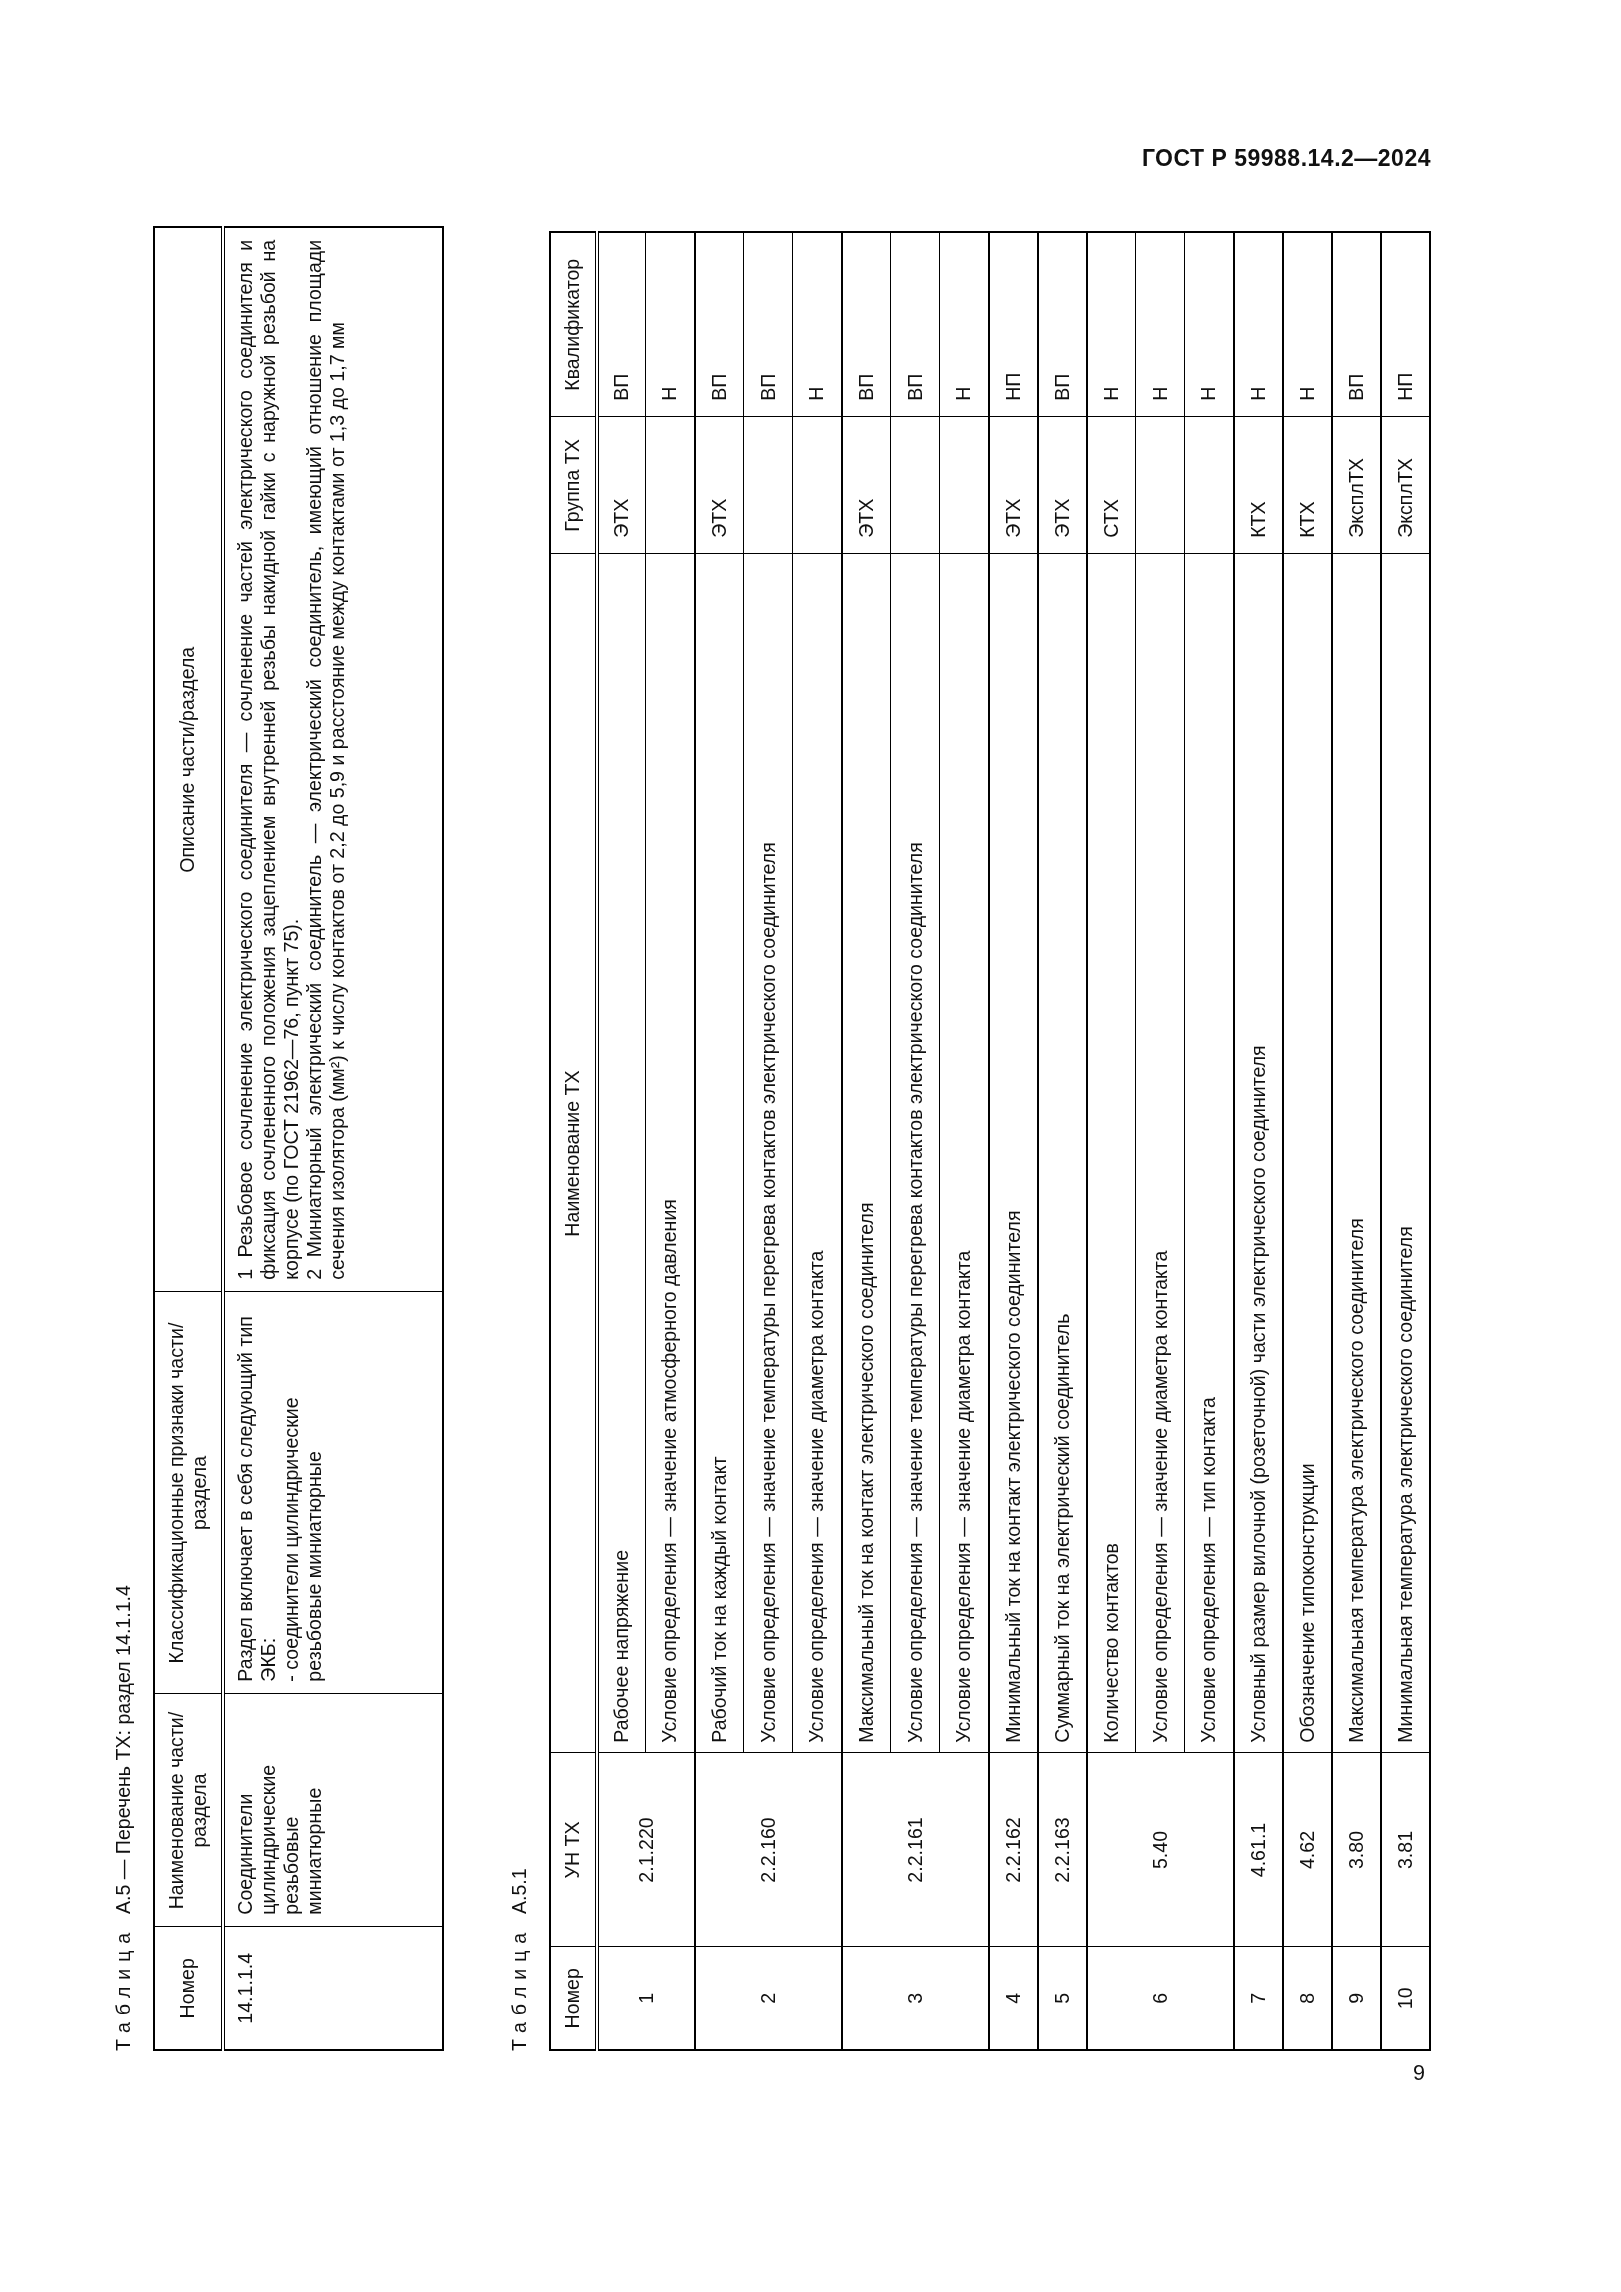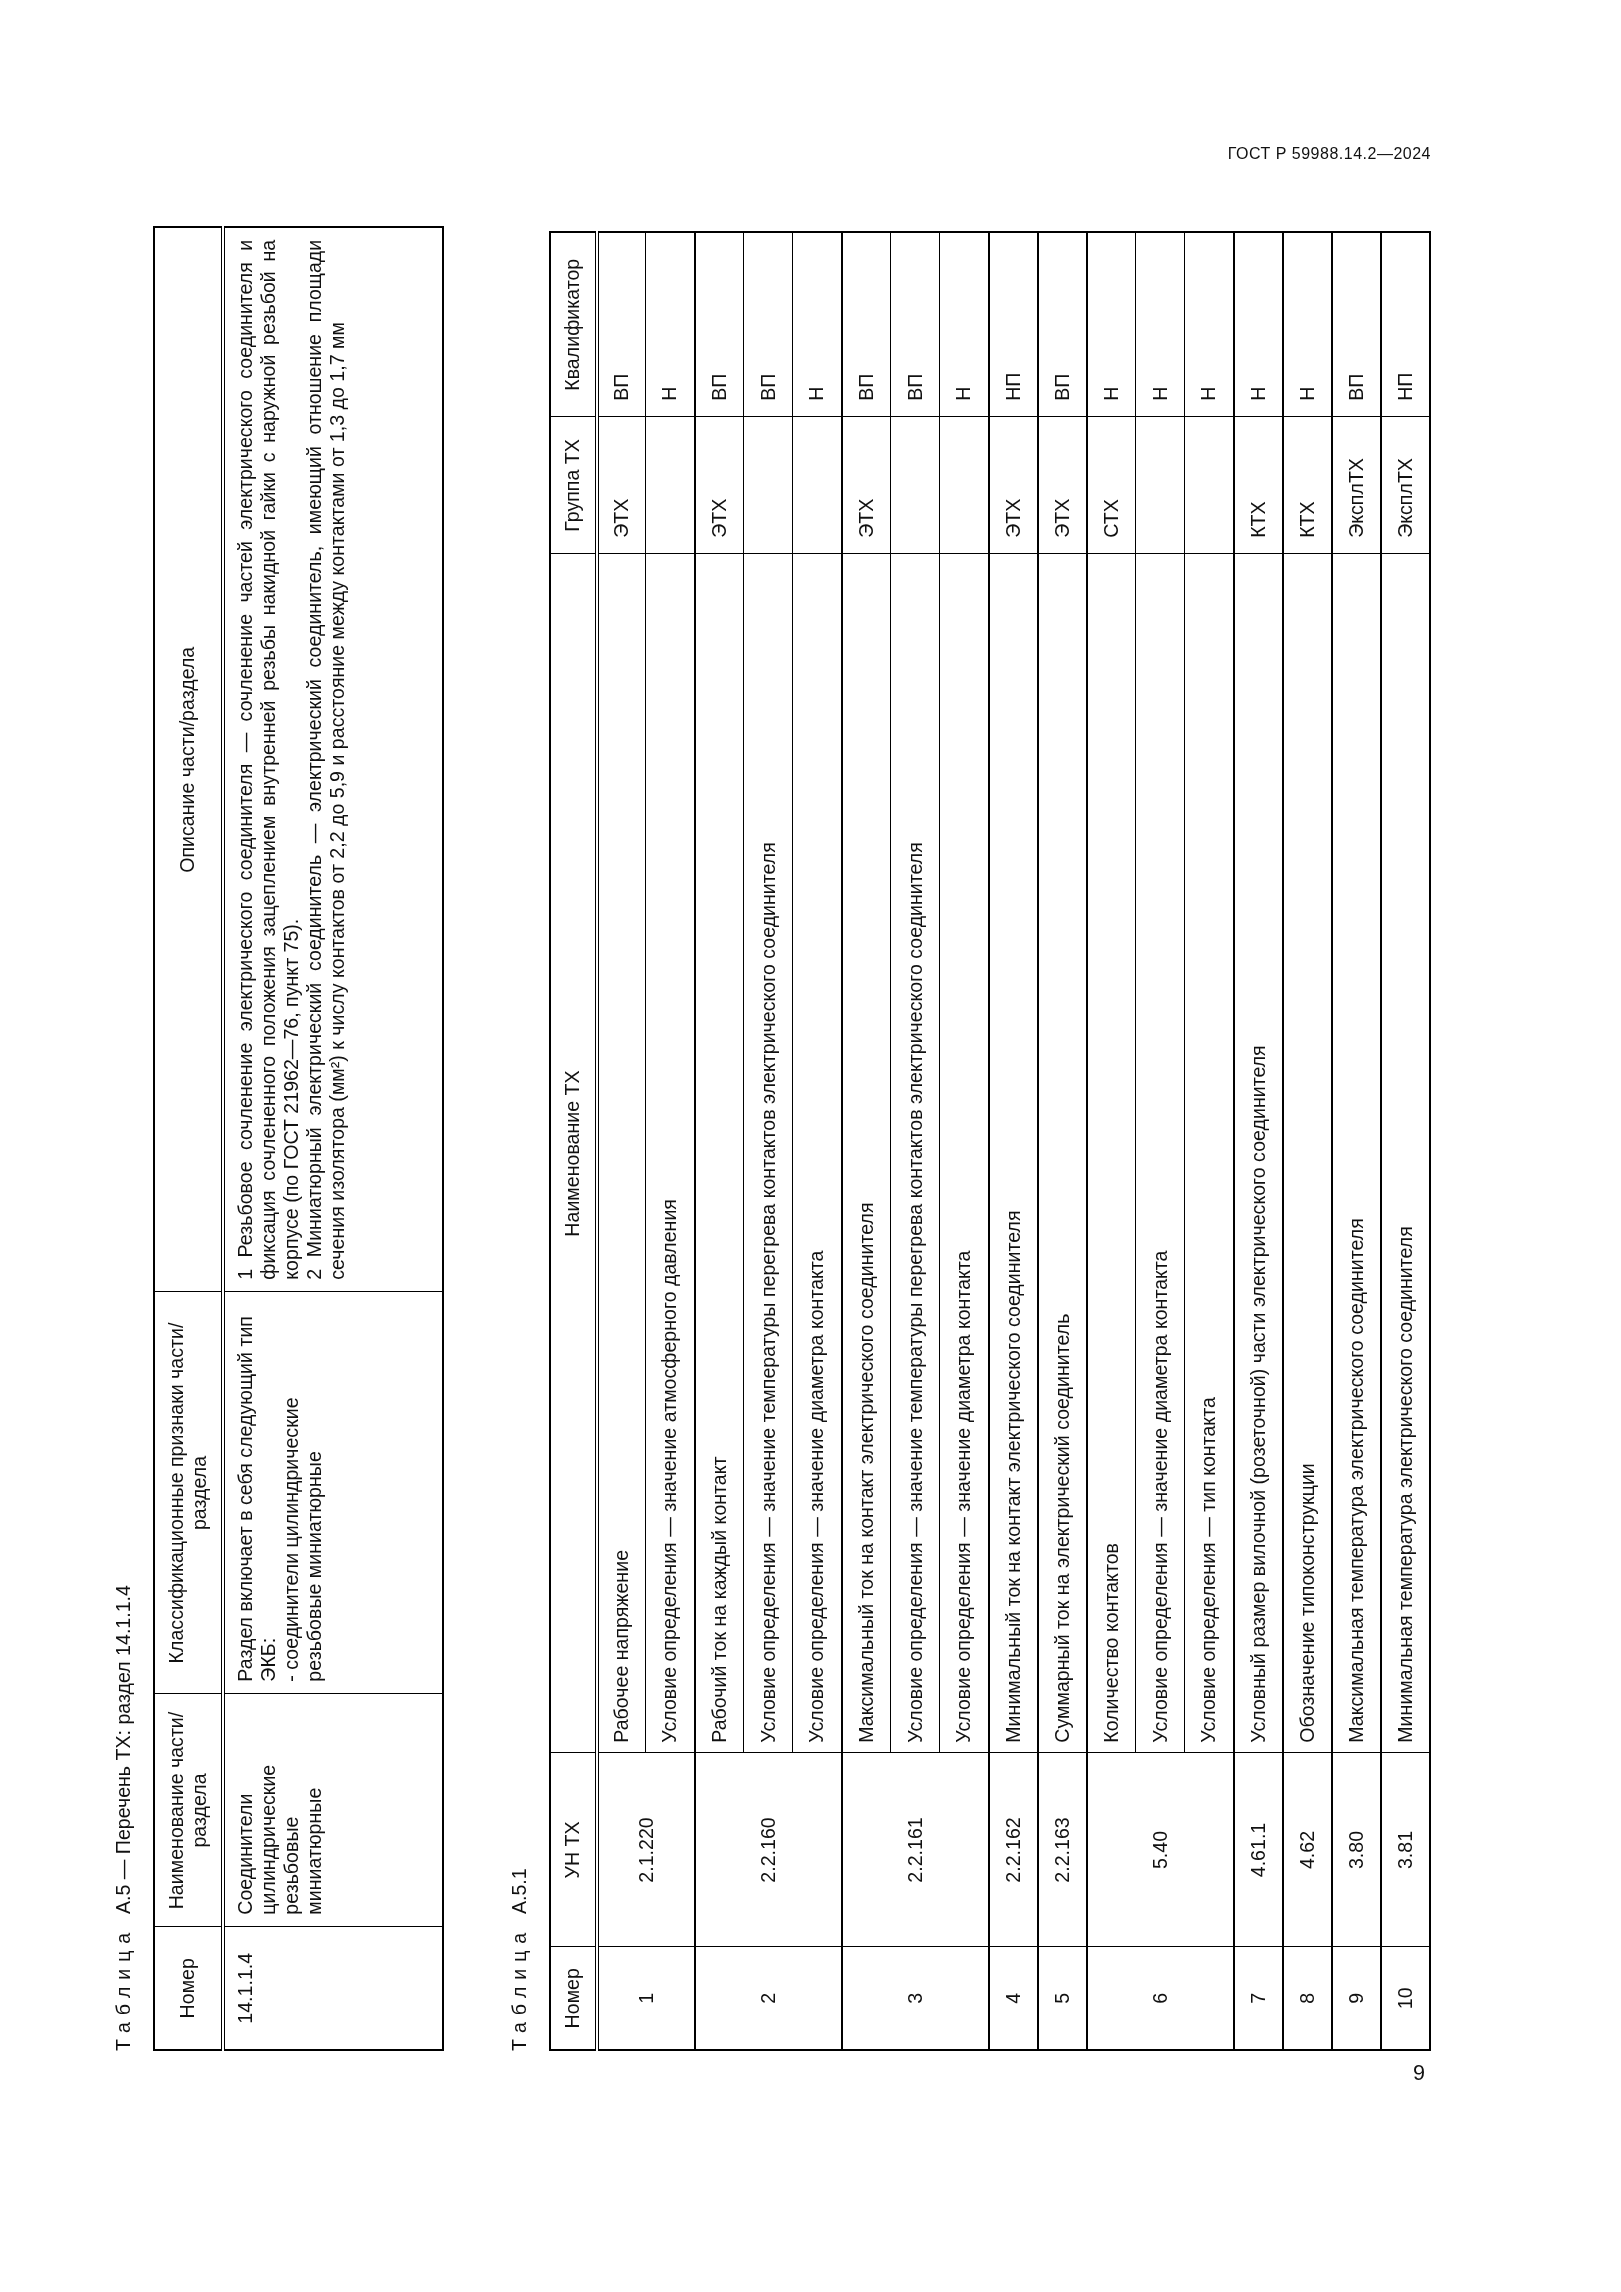--- a/index.html
+++ b/index.html
@@ -6,21 +6,21 @@
   .page{
     position:relative;
     width:1621px;height:2293px;
     background:#ffffff;
     overflow:hidden;
     font-family:"Liberation Sans", sans-serif;
     color:#111;
   }
   .running-header{
     position:absolute;top:145px;right:190px;
-    font-size:16px;font-weight:normal;letter-spacing:0.5px;
+    font-size:23px;font-weight:bold;letter-spacing:0.5px;
   }
   .page-number{
     position:absolute;top:2060px;right:196px;
     font-size:21.6px;
   }
   
   .rot{
     position:absolute;
     transform:rotate(-90deg);
     transform-origin:0 0;

